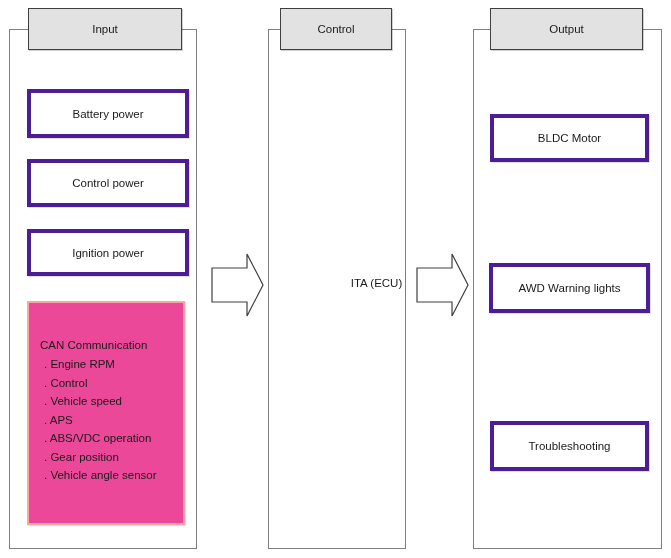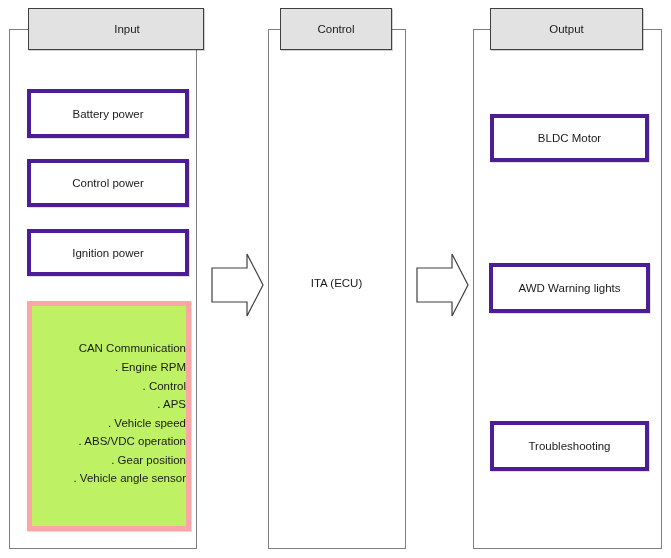--- a/index.html
+++ b/index.html
@@ -30,60 +30,60 @@
     background:#ffffff;
     border:4px solid #4c1d95;
     box-shadow:1px 1px 0 rgba(0,0,0,0.12);
     display:flex;align-items:center;justify-content:center;
     font-size:11.5px;
     text-align:center;
     z-index:2;
   }
   .can-box{
     position:absolute;
-    background:#bef264;
-    border:5px solid #fca5a5;
+    background:#ec4899;
+    border:2px solid #fca5a5;
     box-shadow:1px 1px 0 rgba(0,0,0,0.12);
     font-size:11.5px;
     z-index:2;
-    text-align:right;
   }
   .can-title{
     margin:35px 0 3px 11px;
     line-height:14px;
   }
   .can-list{
     margin:0 0 16px 15px;
     padding:0;
     list-style:none;
     line-height:18.5px;
   }
   .center-label{
     position:absolute;
     text-align:center;
     font-size:11.5px;
     z-index:2;
+    margin-left:40px;
   }
   .arrow-layer{
     position:absolute;
     left:0;top:0;width:671px;height:558px;
     z-index:4;
     pointer-events:none;
   }
 </style>
 </head>
 <body>
 
 <div class="canvas">
 
   <div class="outer-box" style="left:9px;top:29px;width:186px;height:518px;"></div>
   <div class="outer-box" style="left:268px;top:29px;width:136px;height:518px;"></div>
   <div class="outer-box" style="left:473px;top:29px;width:187px;height:518px;"></div>
 
-  <div class="header-box" style="left:28px;top:8px;width:152px;height:40px;padding-left:22px;">
+  <div class="header-box" style="left:28px;top:8px;width:152px;height:40px;">
     <span>Input</span>
   </div>
   <div class="header-box" style="left:280px;top:8px;width:110px;height:40px;">
     <span>Control</span>
   </div>
   <div class="header-box" style="left:490px;top:8px;width:151px;height:40px;text-align:center;">
     <span>Output</span>
   </div>
 
   <div class="inner-box" style="left:27px;top:89px;width:154px;height:41px;">
@@ -94,22 +94,22 @@
   </div>
   <div class="inner-box" style="left:27px;top:229px;width:154px;height:39px;">
     <span>Ignition power</span>
   </div>
 
   <div class="can-box" style="left:27px;top:301px;width:154px;height:220px;">
     <div class="can-title">CAN Communication</div>
     <ul class="can-list">
       <li>. Engine RPM</li>
       <li>. Control</li>
+      <li>. Vehicle speed</li>
       <li>. APS</li>
-      <li>. Vehicle speed</li>
       <li>. ABS/VDC operation</li>
       <li>. Gear position</li>
       <li>. Vehicle angle sensor</li>
     </ul>
   </div>
 
   <div class="center-label" style="left:268px;top:277px;width:137px;">ITA (ECU)</div>
 
   <div class="inner-box" style="left:490px;top:114px;width:151px;height:40px;text-align:center;">
     <span>BLDC Motor</span>

